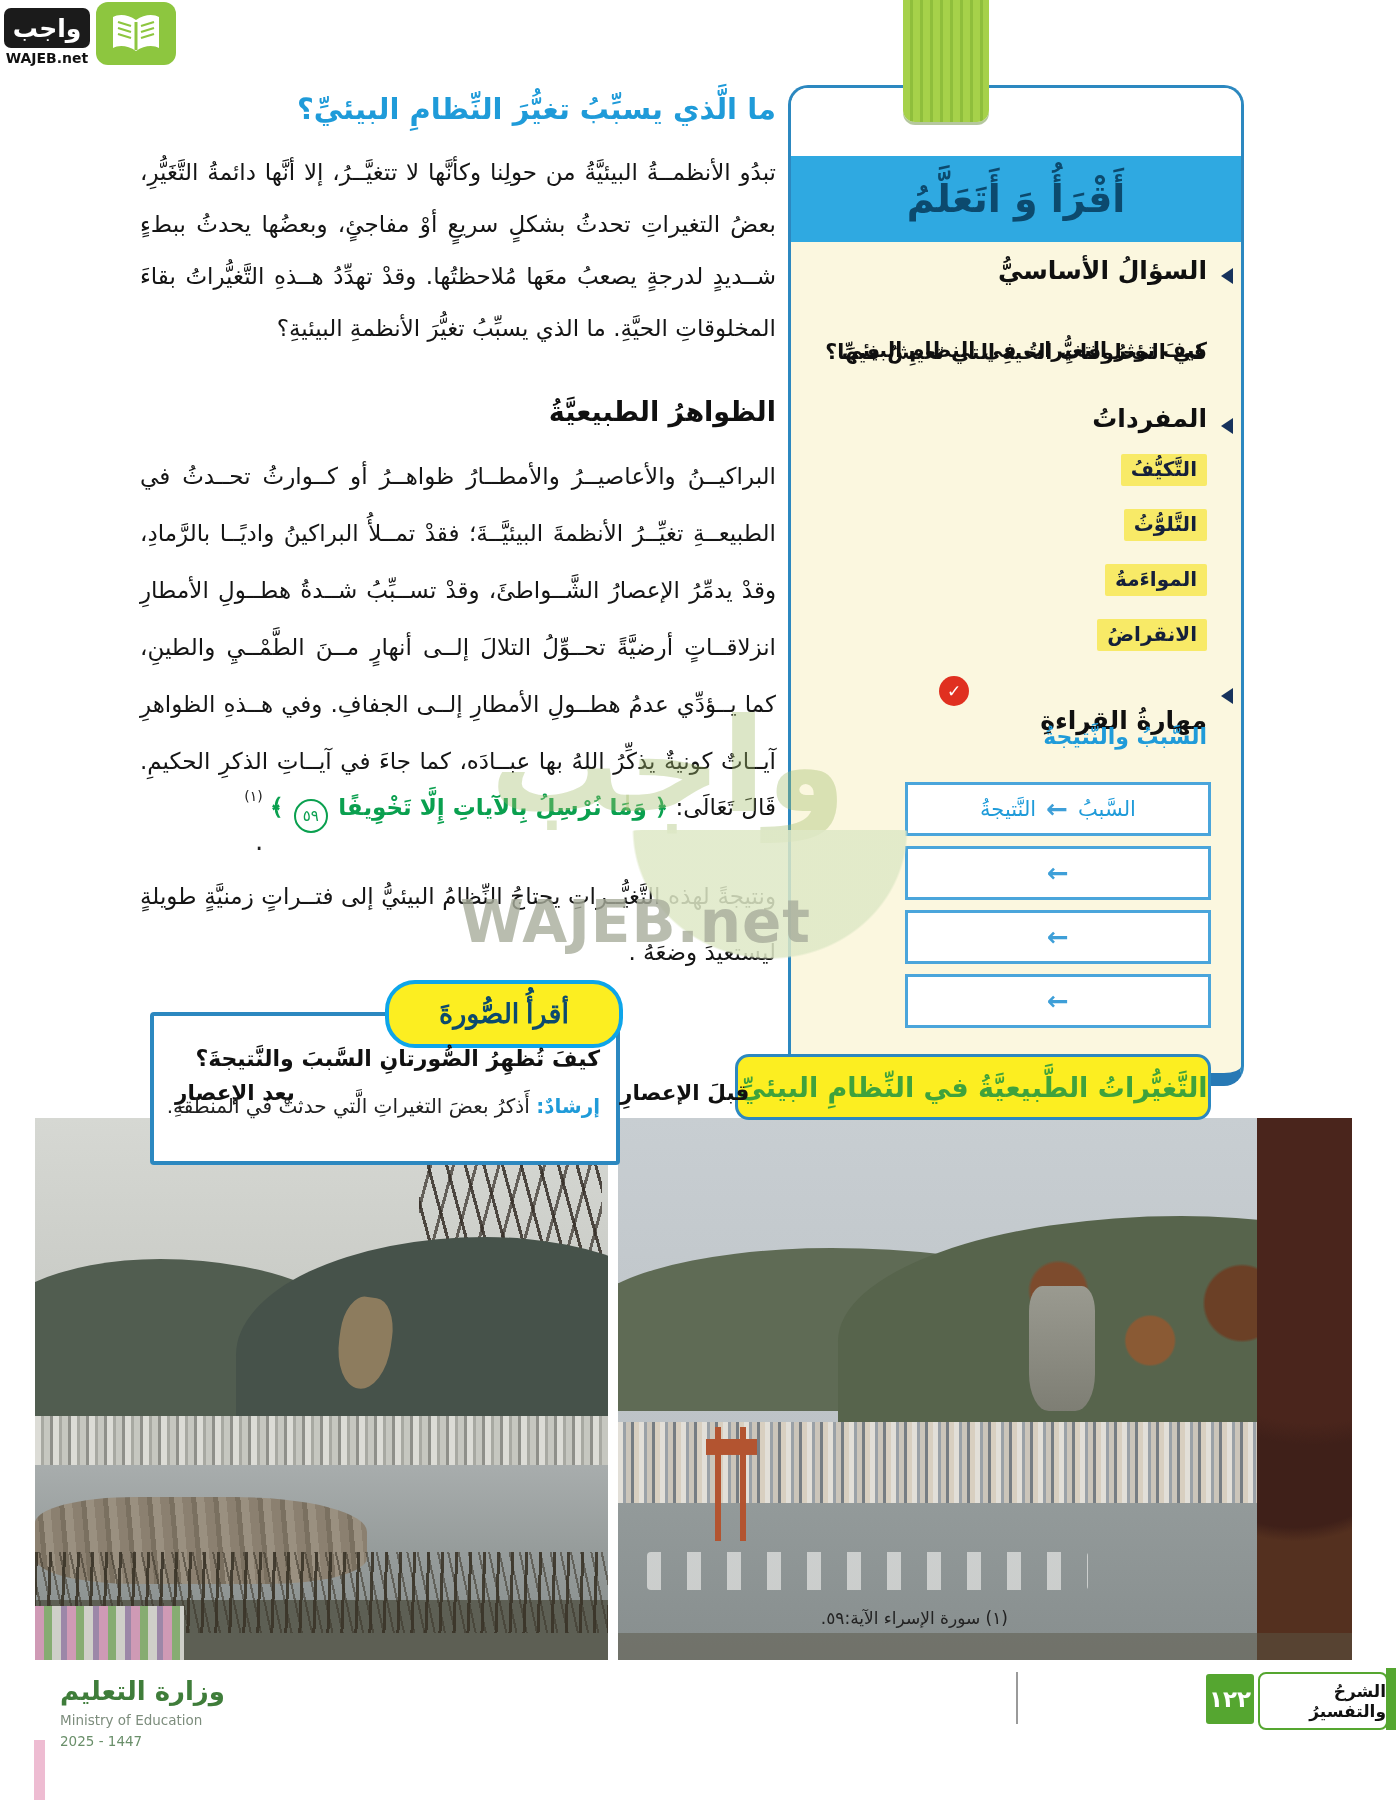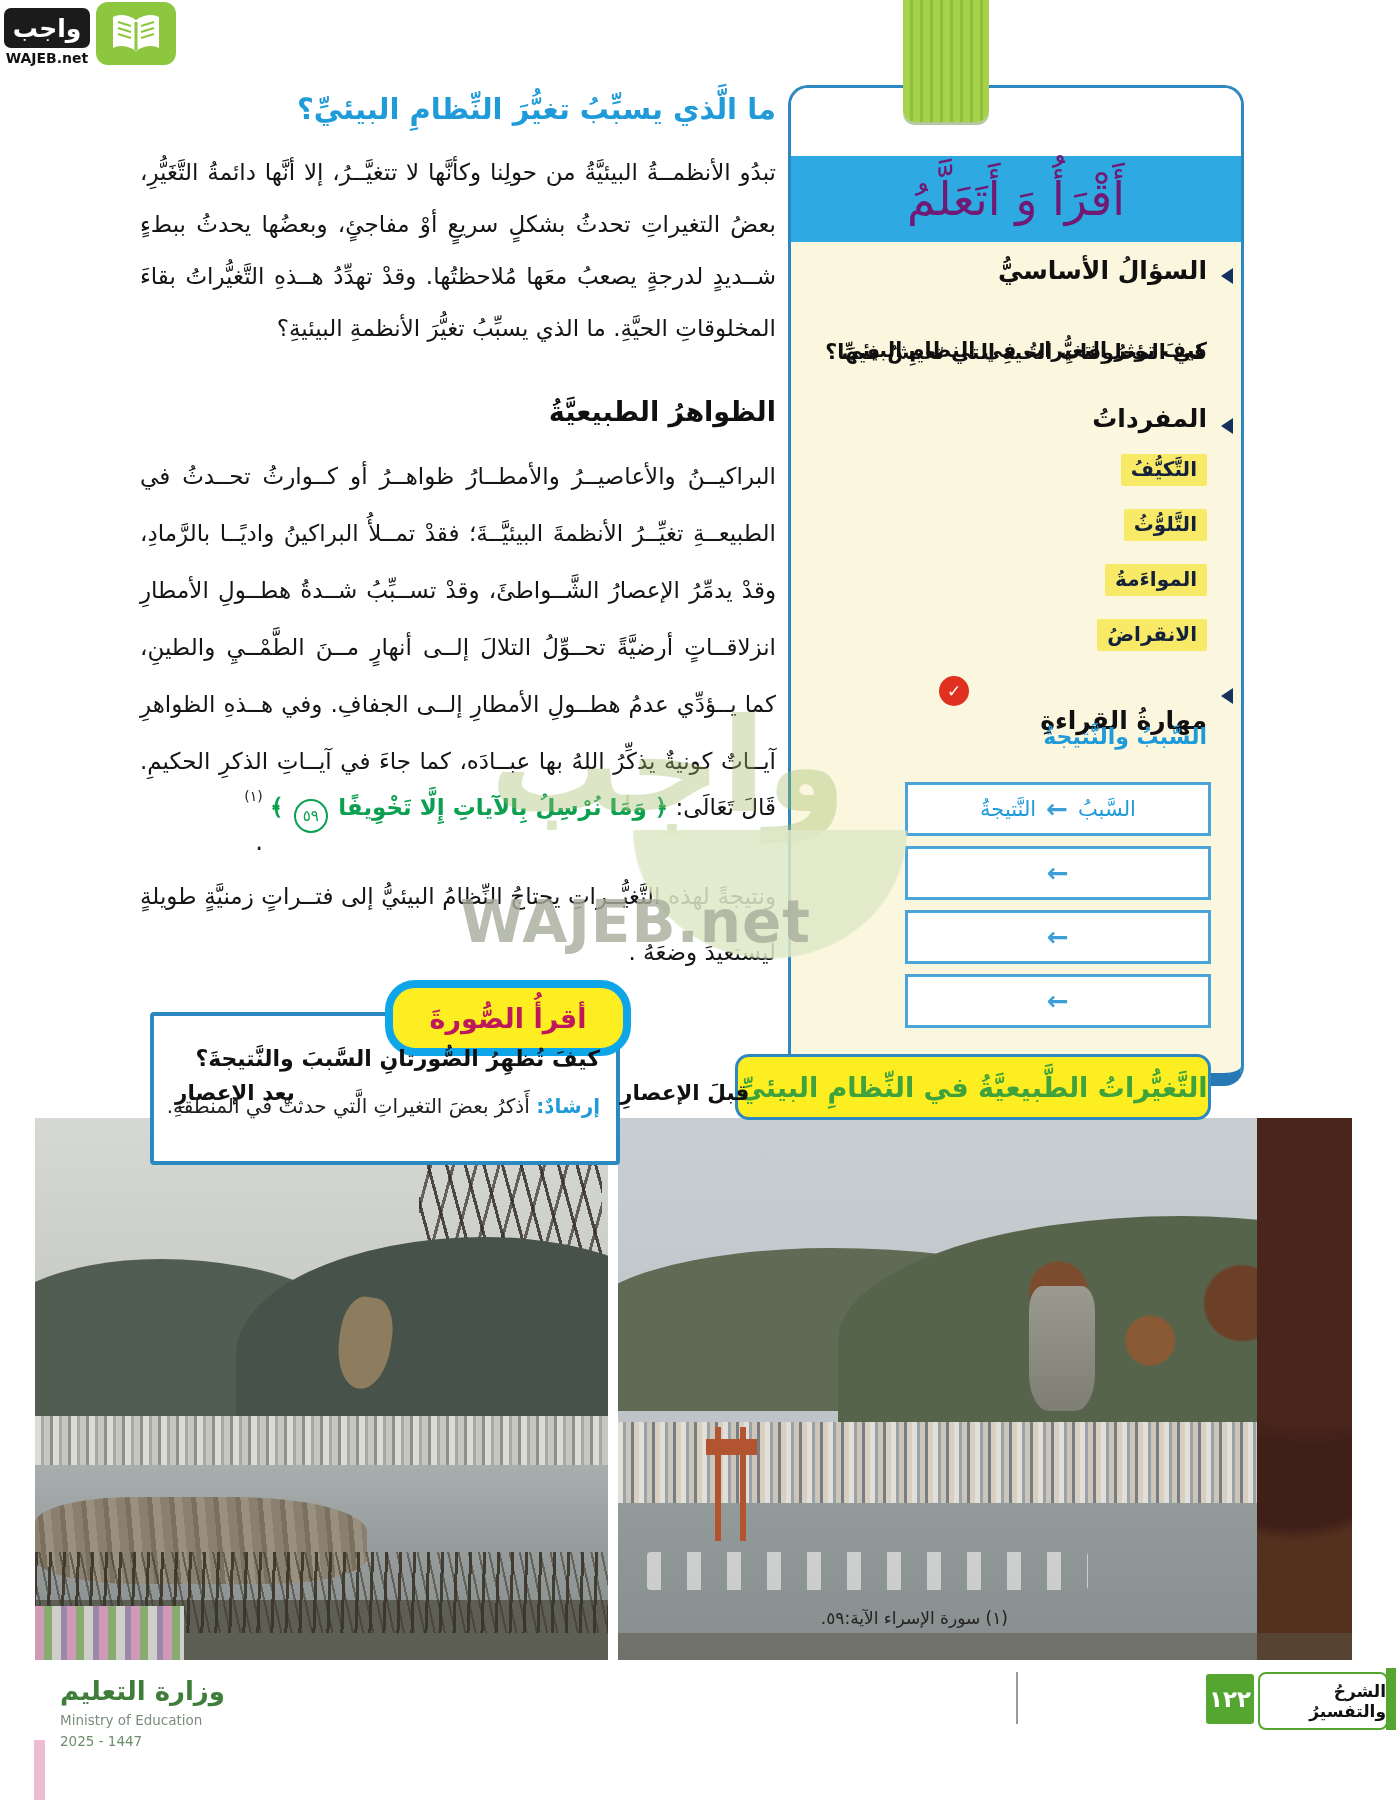--- a/index.html
+++ b/index.html
@@ -35,33 +35,33 @@
   .nature-heading{left:140px;top:396px;width:636px;text-align:right;font-size:27px;font-weight:bold;color:#101010;direction:rtl;}
   .verse-line{left:140px;top:788px;width:636px;direction:rtl;text-align:right;font-size:23px;}
   .q-green{color:#0AA04F;font-weight:bold;}
   .ayah-num{display:inline-flex;width:30px;height:30px;border:2px solid #0AA04F;border-radius:50%;
             align-items:center;justify-content:center;font-size:15px;color:#0AA04F;margin:0 3px;vertical-align:-6px;}
   .verse-ref{font-size:14px;color:#222;vertical-align:14px;}
   .verse-period{left:255px;top:826px;font-size:26px;color:#222;}
 
   
   .rp-box{left:150px;top:1012px;width:462px;height:145px;background:#fff;border:4px solid #2C88C0;border-radius:4px;z-index:2;}
-  .rp-label{left:385px;top:980px;width:230px;height:60px;background:#FCEE21;border:8px solid #0ea5e9;border-radius:30px;
-            display:flex;align-items:center;justify-content:center;font-size:27px;font-weight:bold;color:#be185d;z-index:3;direction:rtl;}
+  .rp-label{left:385px;top:980px;width:230px;height:60px;background:#FCEE21;border:4px solid #0ea5e9;border-radius:30px;
+            display:flex;align-items:center;justify-content:center;font-size:27px;font-weight:bold;color:#0c4a6e;z-index:3;direction:rtl;font-family:Liberation Serif, serif;}
   .rp-question{left:162px;top:1046px;width:438px;direction:rtl;text-align:right;font-size:22px;font-weight:bold;color:#111;z-index:3;}
   .rp-hint{left:162px;top:1094px;width:438px;direction:rtl;text-align:right;font-size:20px;color:#222;z-index:3;}
   .hint-label{color:#1F9BD9;font-weight:bold;}
 
   
   .sidebar{left:788px;top:85px;width:450px;height:985px;background:#FBF7DF;border:3px solid #2C88C0;
            border-bottom:13px solid #2779B5;border-radius:20px;z-index:1;}
   .sb-white{position:absolute;left:0;top:0;width:100%;height:68px;background:#fff;border-radius:17px 17px 0 0;}
   .sb-blue{position:absolute;left:0;top:68px;width:100%;height:86px;background:#2FA9E1;
            display:flex;align-items:center;justify-content:center;}
-  .sb-title{color:#701a75;font-size:46px;font-weight:normal;direction:rtl;}
+  .sb-title{color:#0c4a6e;font-size:38px;font-weight:bold;direction:rtl;}
   .ribbon{left:903px;top:0;width:86px;height:122px;z-index:4;
           background:repeating-linear-gradient(90deg,#A6D14A 0 7px,#8FBE3C 7px 10px);
           border-radius:0 0 12px 12px;box-shadow:0 3px 0 rgba(90,130,40,.45);}
   .sb-marker{position:absolute;right:8px;width:0;height:0;border-top:8px solid transparent;
              border-bottom:8px solid transparent;border-right:12px solid #16325c;}
   .sb-h{position:absolute;right:34px;direction:rtl;font-weight:bold;color:#101010;font-size:25px;}
   .sb-q{position:absolute;right:34px;left:18px;direction:rtl;text-align:right;font-weight:bold;font-size:20.5px;color:#101010;}
   .vocab-item{position:absolute;right:34px;direction:rtl;}
   .vocab-item span{display:inline-block;background:#F8EA67;padding:3px 10px 5px;font-weight:bold;font-size:20px;color:#15203a;border-radius:2px;}
   .sb-check{position:absolute;right:272px;top:588px;width:30px;height:30px;border-radius:50%;background:#E03020;

